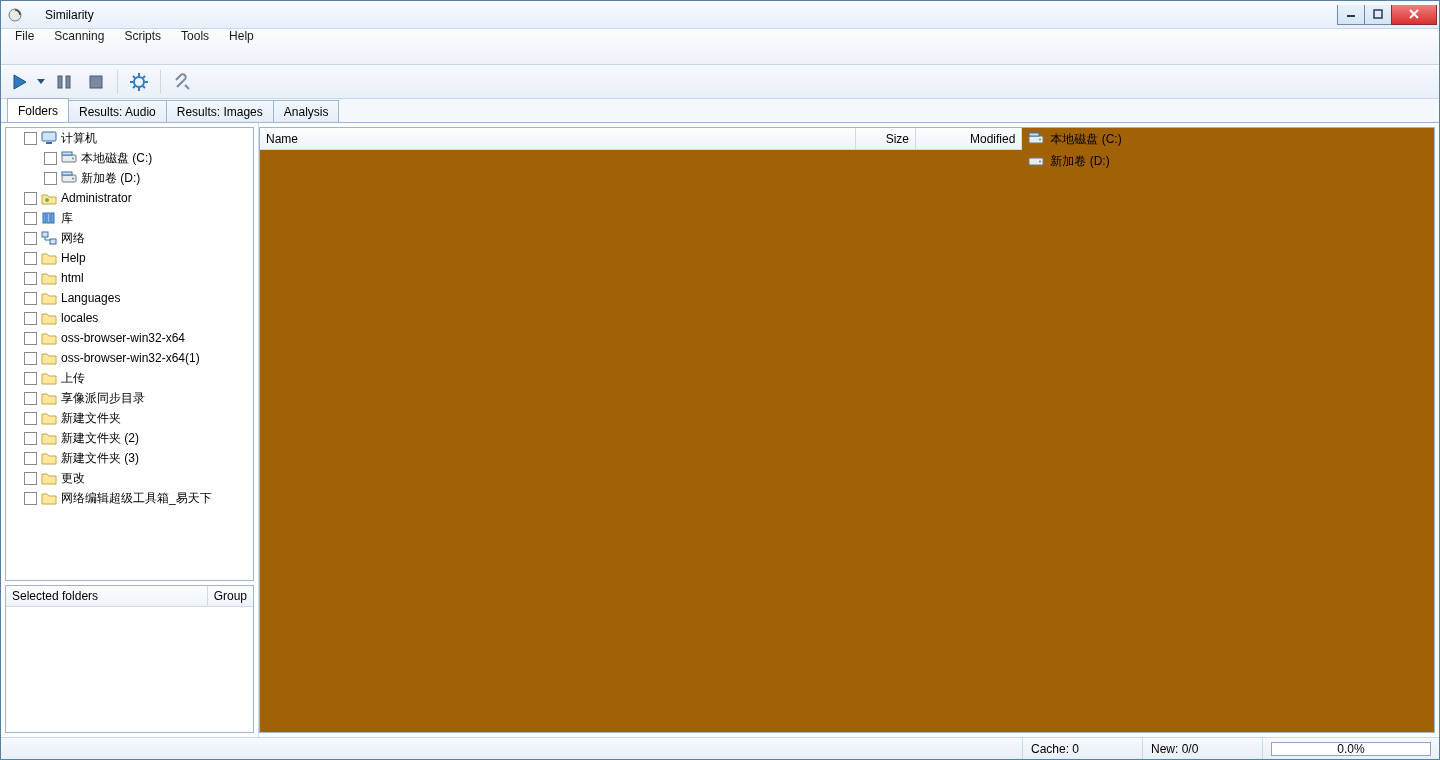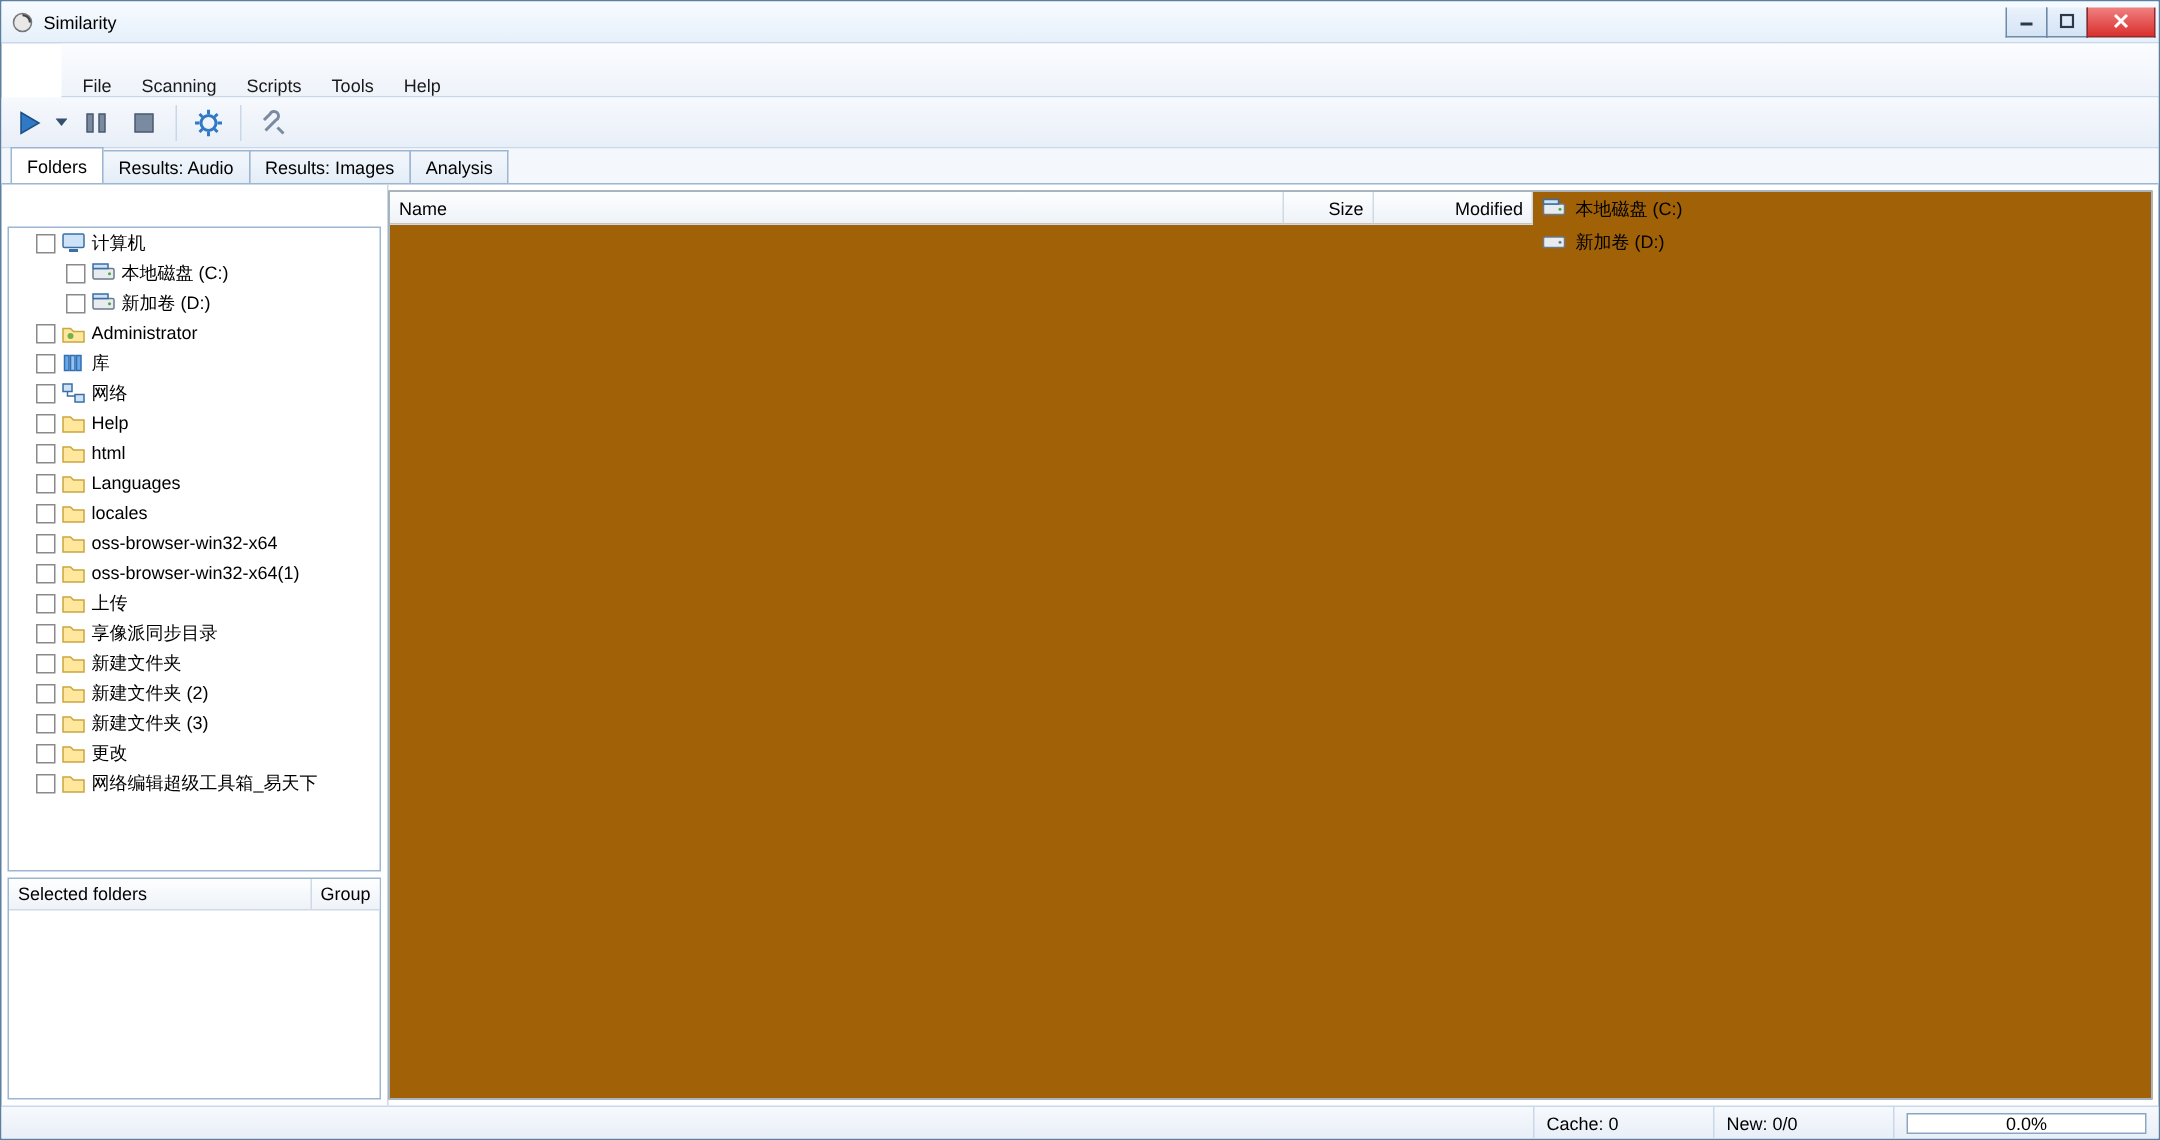--- a/index.html
+++ b/index.html
@@ -1,51 +1,51 @@
 <!DOCTYPE html>
 <html><head>
 <meta charset="utf-8">
 <style>
 * { box-sizing: border-box; margin: 0; padding: 0; font-family: "Microsoft YaHei", "Segoe UI", Tahoma, sans-serif; font-size: 12px; }
 html, body { width: 1440px; height: 760px; overflow: hidden; background: #fff; }
 
 .window { width: 1440px; height: 760px; display: flex; flex-direction: column; border: 1px solid #5A7FA0; background: #fff; }
 
 
-.titlebar { height: 28px; background: linear-gradient(#f7fbff, #e6f0fa); display: flex; align-items: center; padding: 0 0 0 6px; border-bottom: 1px solid #c9d8e9; }
+.titlebar { height: 28px; background: linear-gradient(#f7fbff, #e6f0fa); display: flex; align-items: center; padding: 0 0 0 6px; border-bottom: 1px solid #c9d8e9; gap: 16px; }
 .titlebar .app-icon { width: 16px; height: 16px; margin-right: 6px; display:flex;align-items:center;justify-content:center; }
 .titlebar .title-text { flex: 0 0 auto; color: #000; }
 .titlebar .spacer { flex: 1; }
 .winbtns { display: flex; height: 20px; margin-right: 2px; }
 .winbtn { width: 28px; height: 20px; border: 1px solid #6f8aa8; border-top: none; margin-left: -1px; display:flex;align-items:center;justify-content:center; background: linear-gradient(#eaf2fb,#d4e4f5); }
 .winbtn.close { width: 46px; background: linear-gradient(#f08080,#d9302e); border-color:#8b2b2b; border-top-right-radius:0; }
 .winbtn svg { display:block; }
 
 
-.menubar { height: 36px; background: linear-gradient(#fbfcfe,#eef3fa); border-bottom: 1px solid #c9d8e9; display: flex; align-items: flex-end; padding-left: 4px; margin-left: 40px; }
+.menubar { height: 36px; background: linear-gradient(#fbfcfe,#eef3fa); border-bottom: 1px solid #c9d8e9; display: flex; align-items: flex-start; padding-left: 4px; }
 .menuitem { padding: 0 10px; display:flex; align-items:center; color:#1a1a1a; cursor: default; }
 
 
 .toolbar { height: 34px; background: linear-gradient(#f6f9fd,#e9eff8); border-bottom:1px solid #c9d8e9; display:flex; align-items:center; padding: 0 4px; gap: 2px; }
 .tbtn { width: 30px; height: 28px; border:1px solid transparent; border-radius:3px; display:flex;align-items:center;justify-content:center; }
 .tgroup { display:flex; align-items:center; }
 .play-split { display:flex; align-items:center; }
 .play-split .tbtn { border-top-right-radius:0;border-bottom-right-radius:0; }
 .play-split .drop { width:12px; height:28px; border:1px solid transparent; border-left:none; border-radius:0 3px 3px 0; display:flex;align-items:center;justify-content:center;}
 .tsep { width:1px; height:24px; background: #c9d8e9; margin: 0 4px; }
 
 
 .tabbar { height: 24px; display:flex; align-items:flex-end; padding-left:6px; background:#f4f7fb; border-bottom:1px solid #9db6d2; }
 .tab { height:22px; padding:0 10px; border:1px solid #9db6d2; border-bottom:none; margin-right:-1px; background:linear-gradient(#f3f7fc,#e4edf7); display:flex;align-items:center; position:relative; top:0; cursor:default;}
 .tab.active { background:#fff; height:24px; z-index:2; }
 
 
 .mainarea { flex:1; display:flex; min-height:0; border-top:none; }
 .leftcol { width: 258px; display:flex; flex-direction:column; border-right:1px solid #cdd8e5; padding:4px 0 0 4px; }
-.treewrap { flex:1; border:1px solid #9db6d2; background:#fff; overflow:auto; margin-right:4px; margin-bottom:4px;margin-top:24px;}
+.treewrap { flex:1; border:1px solid #9db6d2; background:#fff; overflow:auto; margin-right:4px; margin-bottom:4px;}
 .selwrap { height:148px; border:1px solid #9db6d2; background:#fff; margin-right:4px; margin-bottom:4px; display:flex; flex-direction:column; }
 .selhdr { display:flex; background:linear-gradient(#fdfefe,#eef3f9); border-bottom:1px solid #d0dae6; }
 .selhdr .col { padding:3px 6px; }
 .selhdr .col.group { margin-left:auto; border-left:1px solid #d0dae6; }
 
 .rightcol { flex:1; display:flex; flex-direction:column; padding:4px 4px 4px 0; min-width:0;}
 .listwrap { flex:1; border:1px solid #9db6d2; background:#a16207; display:flex; flex-direction:row; overflow:hidden; }
 .listhdr { display:flex; background:linear-gradient(#fdfefe,#eef3f9); border-bottom:1px solid #d0dae6; height:22px; align-items:center; }
 .listhdr .hcol { padding:0 6px; border-right:1px solid #d0dae6; height:100%; display:flex; align-items:center; }
 .listbody { flex:1; overflow:auto; }

